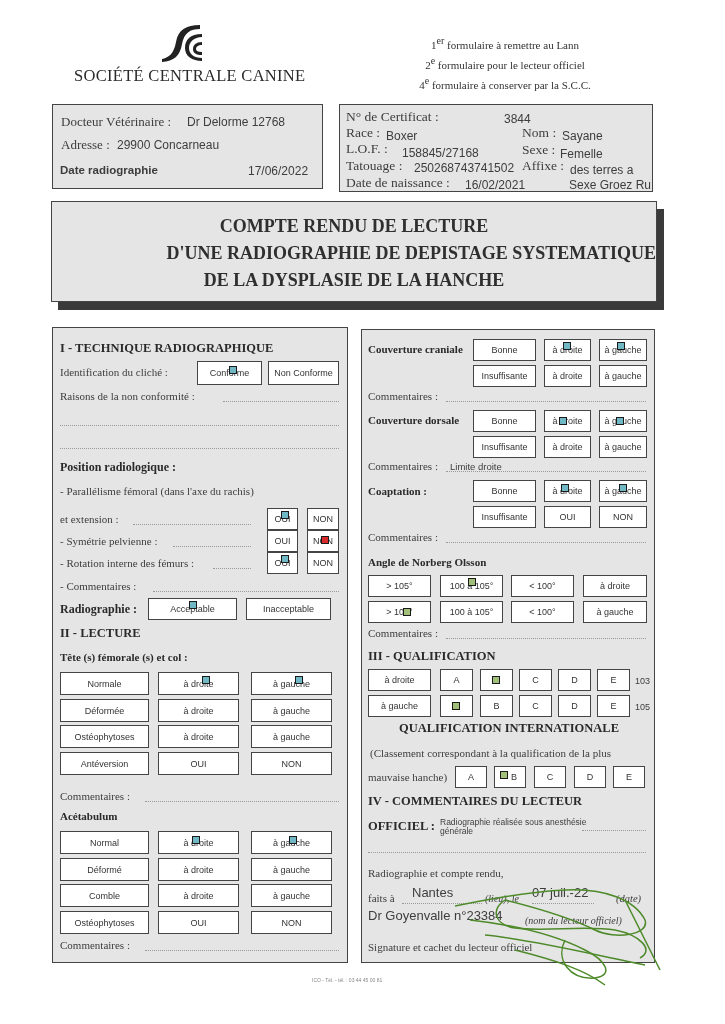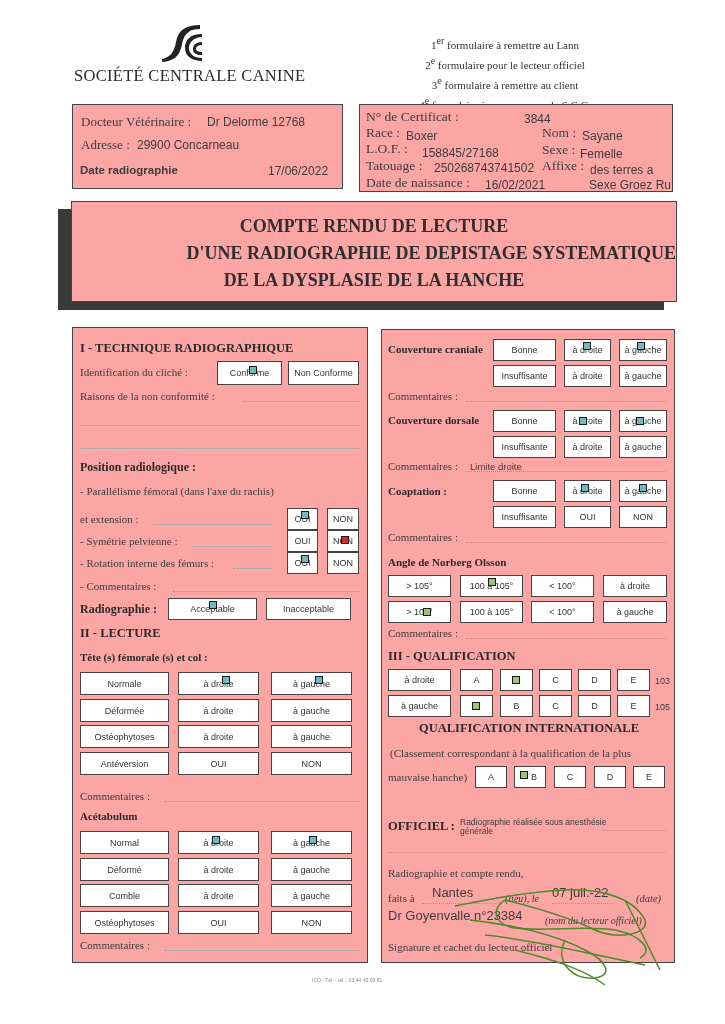--- a/index.html
+++ b/index.html
@@ -1,21 +1,21 @@
 <!DOCTYPE html>
 <html><head>
 <meta charset="utf-8">
 <style>
   html,body{margin:0;padding:0;background:#ffffff;}
   body{width:725px;height:1024px;position:relative;overflow:hidden;font-family:"Liberation Serif","DejaVu Serif",serif;color:#3a3a3a;}
   .abs{position:absolute;}
   .sans{font-family:"Liberation Sans","DejaVu Sans",sans-serif;}
   .serif{font-family:"Liberation Serif","DejaVu Serif",serif;}
   .fill{color:#111;font-family:"Liberation Sans","DejaVu Sans",sans-serif;}
-  .box{position:absolute;border:1.5px solid #444;background:#fca5a5;box-sizing:border-box;margin-left:20px;}
+  .box{position:absolute;border:1.5px solid #444;background:#e5e5e5;box-sizing:border-box;}
   .cb{position:absolute;border:1.5px solid #444;box-sizing:border-box;background:#fff;font-family:"Liberation Sans","DejaVu Sans",sans-serif;font-size:9px;color:#333;display:flex;align-items:center;justify-content:center;cursor:pointer;}
   .mark{position:absolute;width:8px;height:8px;border:1.5px solid #1a1a1a;box-sizing:border-box;}
   .mark.blue{background:#6fb8c4;}
   .mark.red{background:#d92b2b;}
   .mark.green{background:#a3c07a;}
   .lbl{position:absolute;font-size:11px;color:#3d3d3d;white-space:nowrap;}
   .bold{font-weight:bold;color:#2a2a2a;}
   .dots{position:absolute;border-bottom:1px dotted #999;height:0;}
   .sub{font-size:10px;vertical-align:super;}
 </style>
@@ -27,21 +27,20 @@
     <path d="M40 3 C26 3 18 8 16 20 C14 32 8 36 2 37 L2 40 C14 39 20 34 22 22 C24 11 30 7 40 7 Z" fill="#222"></path>
     <path d="M42 12 C30 12 25 18 25 26 C25 34 32 39 42 39 L42 36 C34 36 29 32 29 26 C29 20 34 15 42 15 Z" fill="#222"></path>
     <path d="M42 20 C36 20 33 23 33 27 C33 31 36 33 42 33 L42 30 C38 30 36 29 36 27 C36 25 38 23 42 23 Z" fill="#222"></path>
   </svg>
 </div>
 <div class="abs serif" style="left:74px;top:66px;font-size:16.5px;letter-spacing:0.3px;color:#2a2a2a;">SOCIÉTÉ CENTRALE CANINE</div>
 
 <div class="abs serif" style="left:385px;top:33px;width:240px;text-align:center;font-size:11px;line-height:15.5px;color:#333;">
   <div><span>1</span><span class="sub">er</span> <span>formulaire à remettre au Lann</span></div>
   <div><span>2</span><span class="sub">e</span> <span>formulaire pour le lecteur officiel</span></div>
-  <div><span>3</span><span class="sub">e</span> <span>formulaire à remettre au client</span></div>
   <div><span>4</span><span class="sub">e</span> <span>formulaire à conserver par la S.C.C.</span></div>
 </div>
 
 <div class="box" style="left:52px;top:104px;width:271px;height:85px;">
   <span class="lbl serif" style="left:8px;top:9px;font-size:13px;">Docteur Vétérinaire :</span>
   <span class="lbl fill" style="left:134px;top:10px;font-size:12px;">Dr Delorme 12768</span>
   <span class="lbl serif" style="left:8px;top:32px;font-size:13px;">Adresse :</span>
   <span class="lbl fill" style="left:64px;top:33px;font-size:12px;">29900 Concarneau</span>
   <span class="lbl fill" style="left:7px;top:59px;font-size:11.5px;font-weight:bold;">Date radiographie</span>
   <span class="lbl fill" style="left:195px;top:59px;font-size:12px;">17/06/2022</span>
@@ -391,20 +390,21 @@
   <div class="cb" style="left:172px;top:436px;width:32px;height:22px;">
       <span>C</span>
     </div>
   <div class="cb" style="left:212px;top:436px;width:32px;height:22px;">
       <span>D</span>
     </div>
   <div class="cb" style="left:251px;top:436px;width:32px;height:22px;">
       <span>E</span>
     </div>
 
+  <span class="lbl bold serif" style="left:6px;top:464px;font-size:12.5px;">IV - COMMENTAIRES DU LECTEUR</span>
   <span class="lbl bold serif" style="left:6px;top:489px;font-size:12.5px;">OFFICIEL :</span>
   <span class="lbl fill" style="left:78px;top:487px;font-size:8.5px;">Radiographie réalisée sous anesthésie</span>
   <span class="lbl fill" style="left:78px;top:496px;font-size:8.5px;">générale</span>
   <div class="dots" style="left:220px;top:500px;width:64px;"></div>
   <div class="dots" style="left:6px;top:522px;width:278px;"></div>
 
   <span class="lbl serif" style="left:6px;top:537px;font-size:11px;">Radiographie et compte rendu,</span>
   <span class="lbl serif" style="left:6px;top:562px;font-size:11px;">faits à</span>
   <div class="dots" style="left:40px;top:573px;width:80px;"></div>
   <span class="lbl fill" style="left:50px;top:555px;font-size:13px;">Nantes</span>

